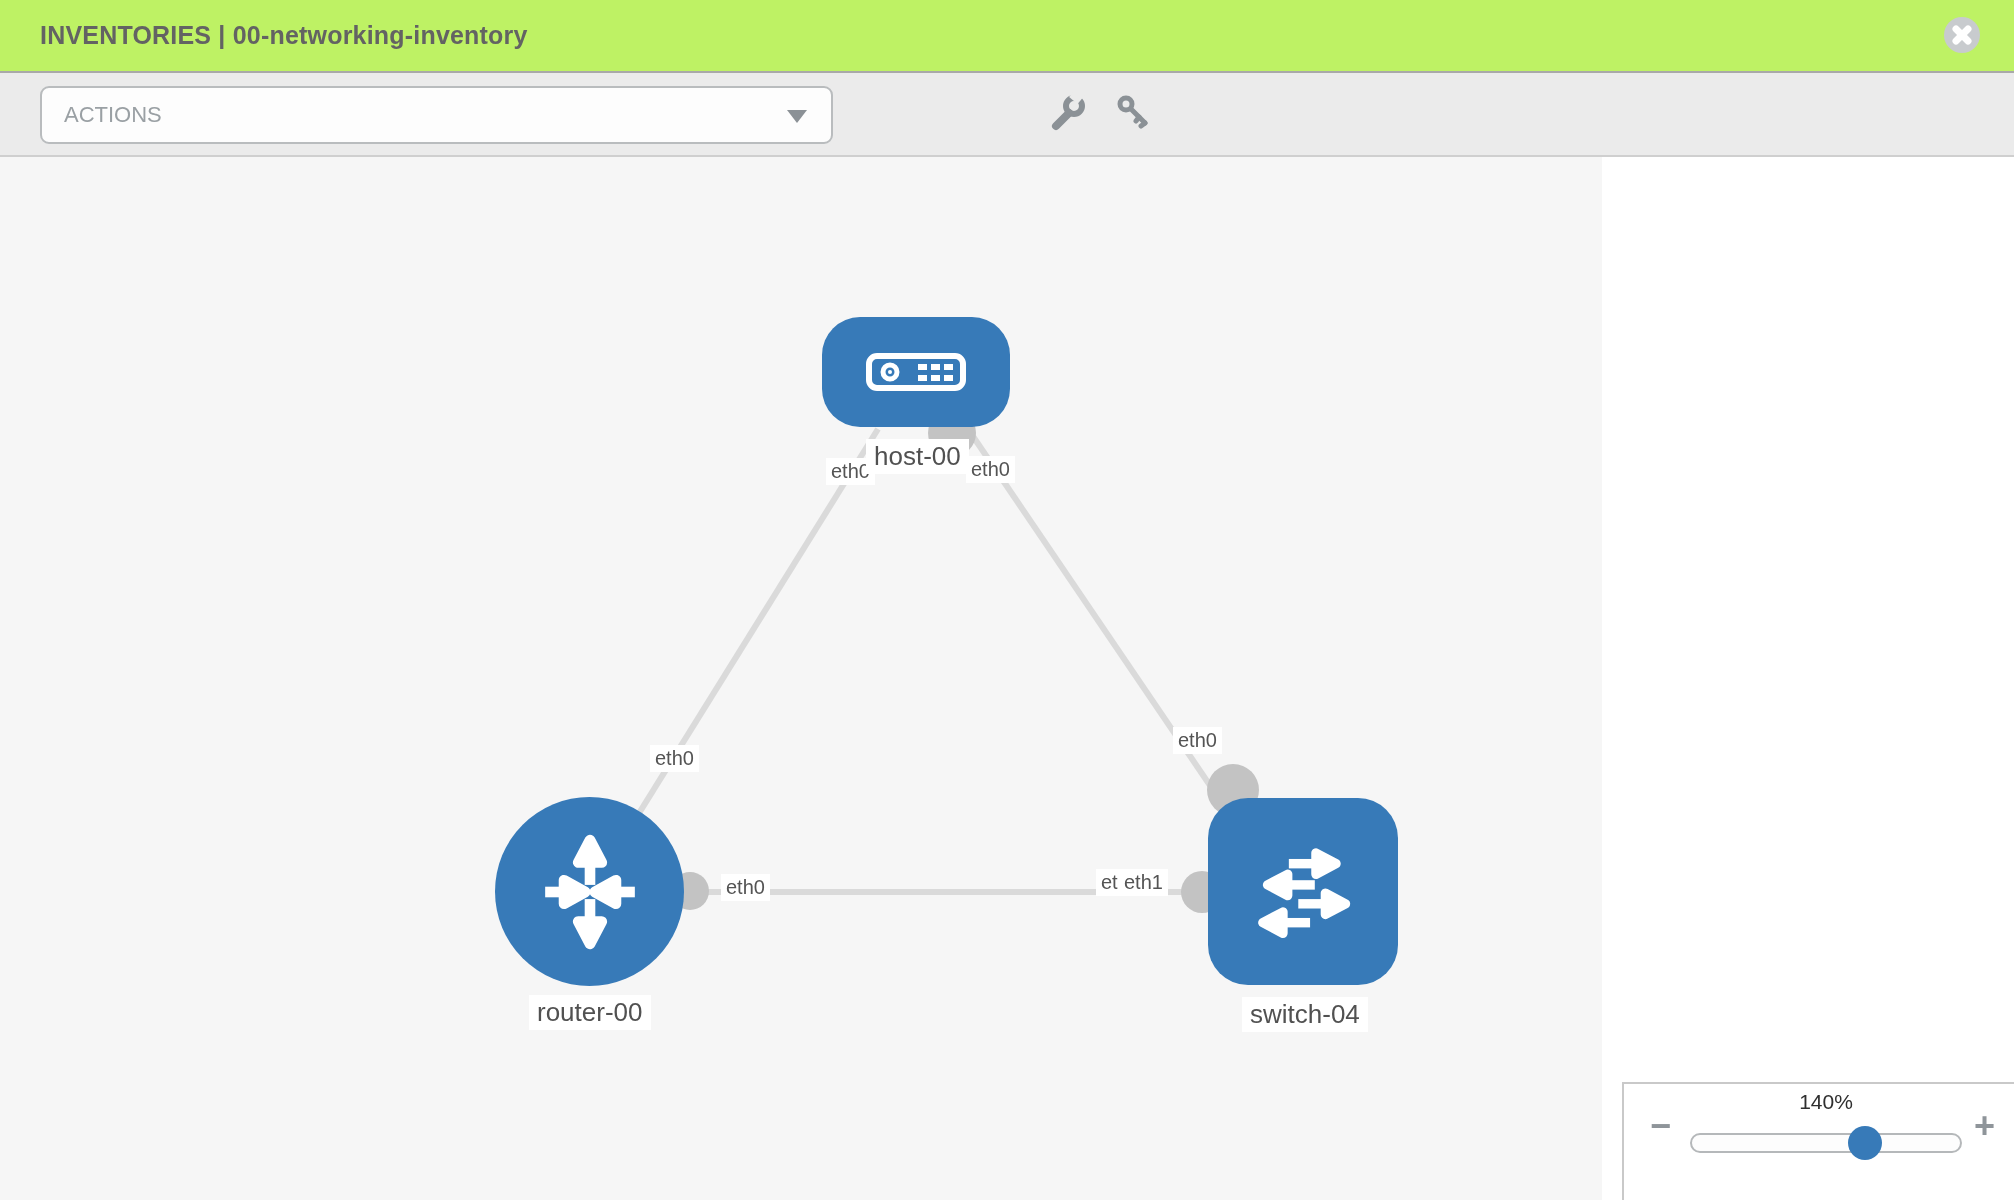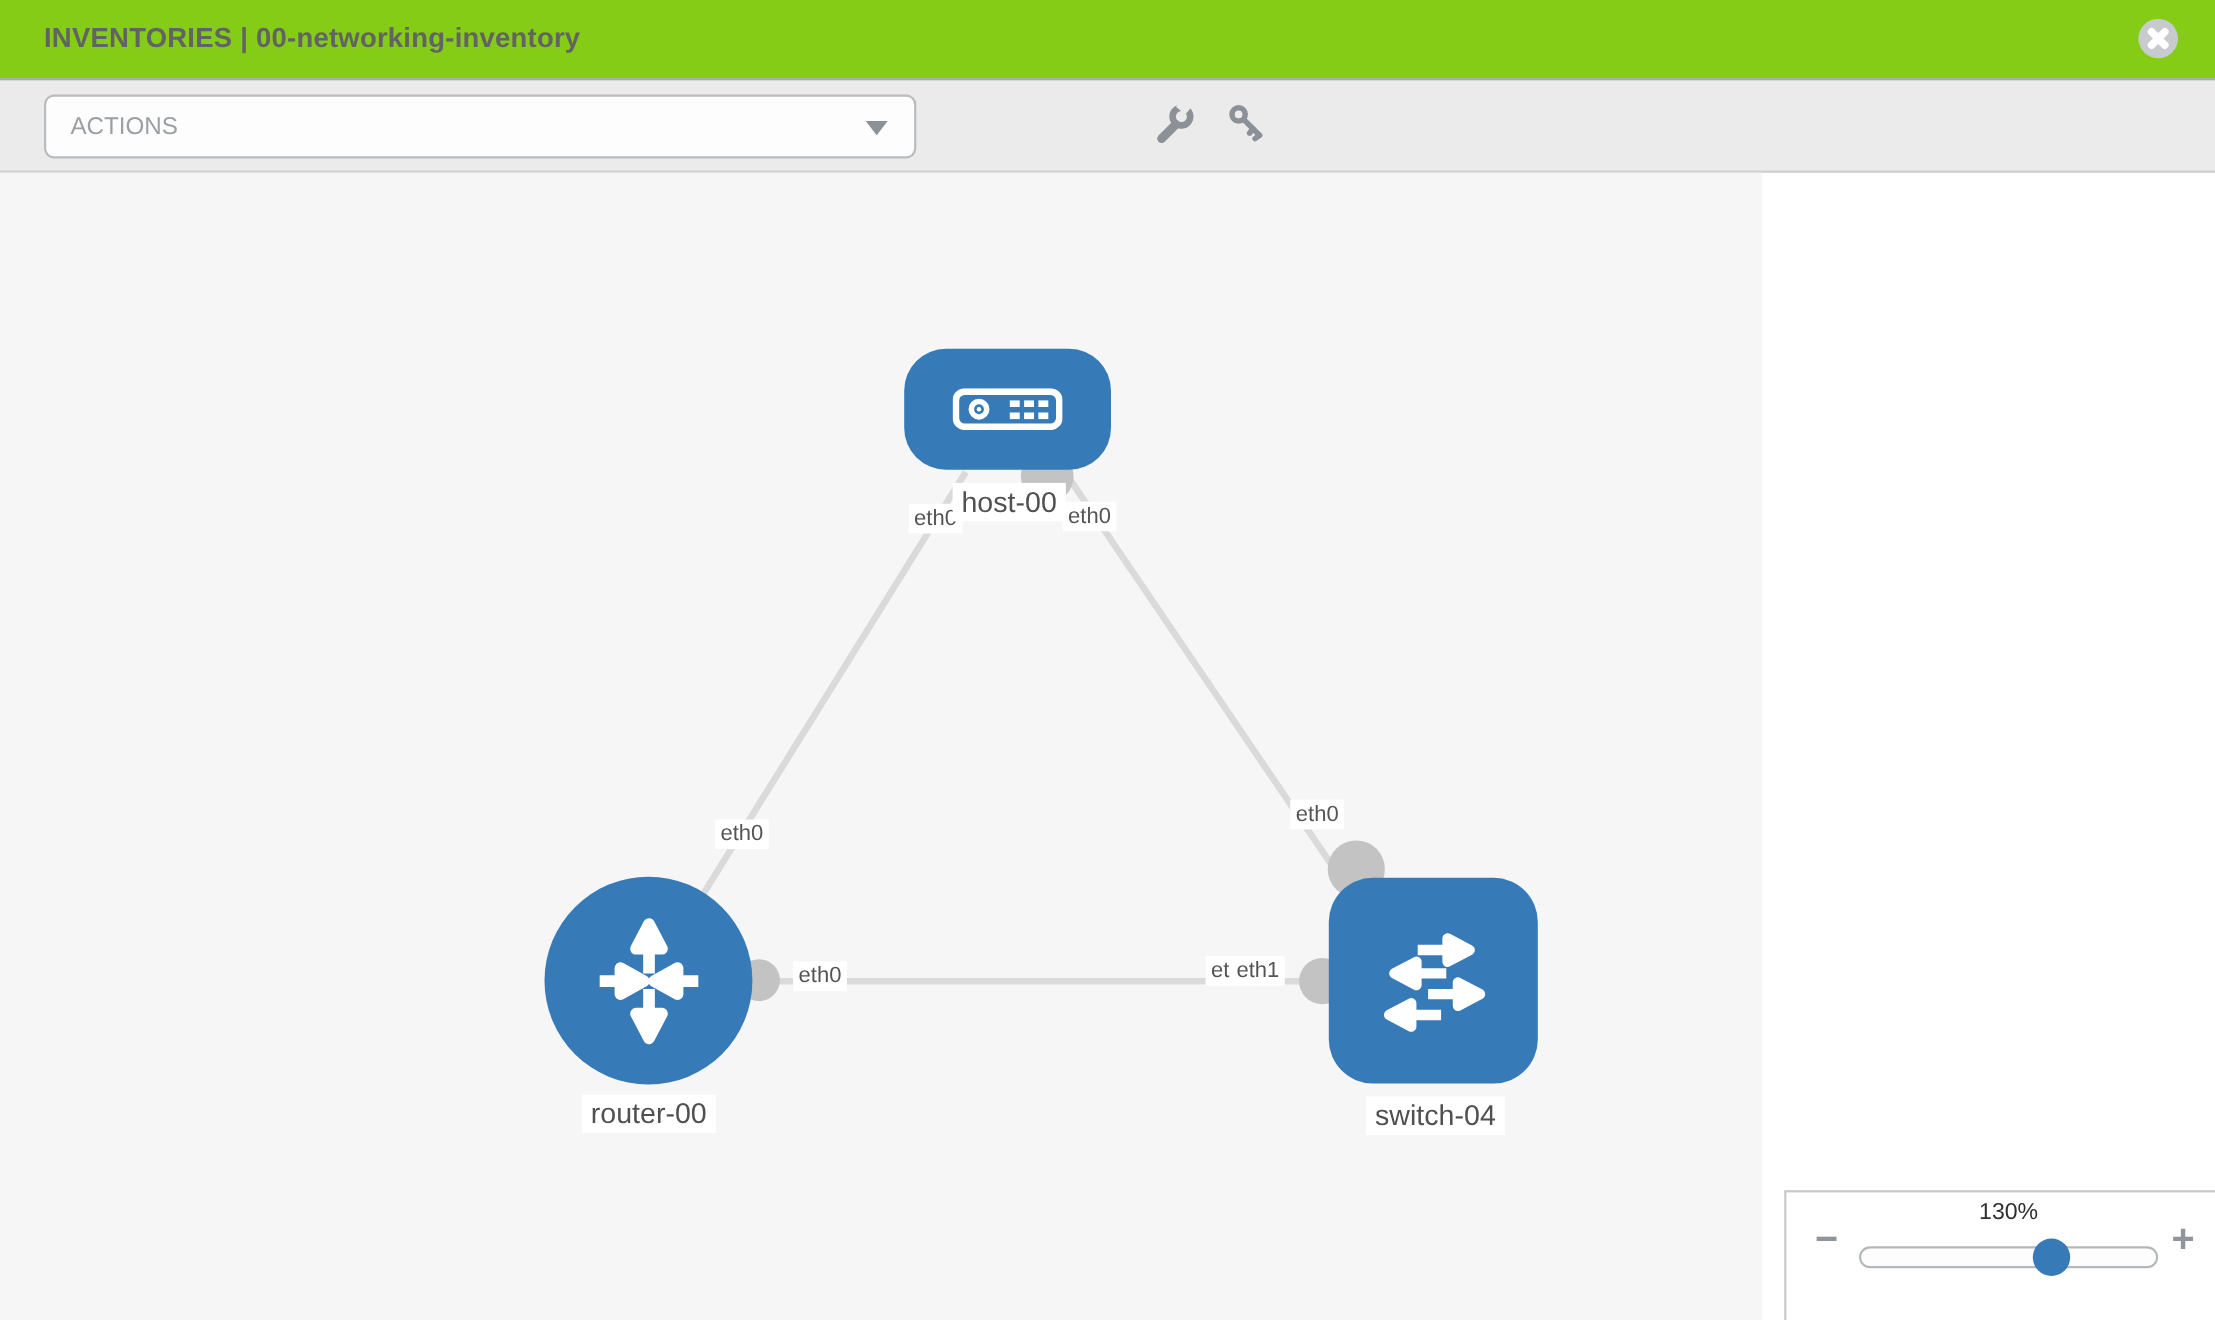--- a/index.html
+++ b/index.html
@@ -1,21 +1,21 @@
 <!DOCTYPE html>
 <html><head>
 <meta charset="utf-8">
 <style>
   html,body{margin:0;padding:0;}
   body{width:2014px;height:1200px;overflow:hidden;background:#ffffff;
        font-family:"Liberation Sans", sans-serif;}
   #app{position:relative;width:2014px;height:1200px;background:#ffffff;}
 
   
-  .header{position:absolute;left:0;top:0;width:100%;height:71px;background:#84cc16;}
+  .header{position:absolute;left:0;top:0;width:100%;height:71px;background:#bef264;}
   .header .title{position:absolute;left:40px;top:0;line-height:71px;
        font-size:25px;font-weight:bold;color:#636363;letter-spacing:.2px;}
   .close-btn{position:absolute;right:34px;top:17px;width:36px;height:36px;border-radius:50%;
        background:#c8cbce;display:flex;align-items:center;justify-content:center;cursor:pointer;}
 
   
   .toolbar{position:absolute;left:0;top:71px;width:100%;height:86px;background:#ebebeb;
        border-top:2px solid #a9a9a9;border-bottom:2px solid #cfcfcf;box-sizing:border-box;}
   .select-box{position:absolute;top:13px;height:58px;background:#fdfdfd;
        border:2px solid #b9bcbe;border-radius:9px;box-sizing:border-box;}
@@ -166,20 +166,20 @@
     <span class="eth-label eth-4">eth0</span>
     <span class="eth-label eth-5">eth0</span>
     <span class="eth-label eth-6">eth1</span>
 
     <span class="node-label lbl-host">host-00</span>
     <span class="node-label lbl-router">router-00</span>
     <span class="node-label lbl-switch">switch-04</span>
   </div>
 
   <div class="zoom-panel">
-    <div class="zoom-level">130%</div>
+    <div class="zoom-level">140%</div>
     <div class="zoom-minus">−</div>
     <div class="slider-track"></div>
     <div class="slider-thumb"></div>
     <div class="zoom-plus">+</div>
   </div>
 
 </div>
 
 </body></html>

